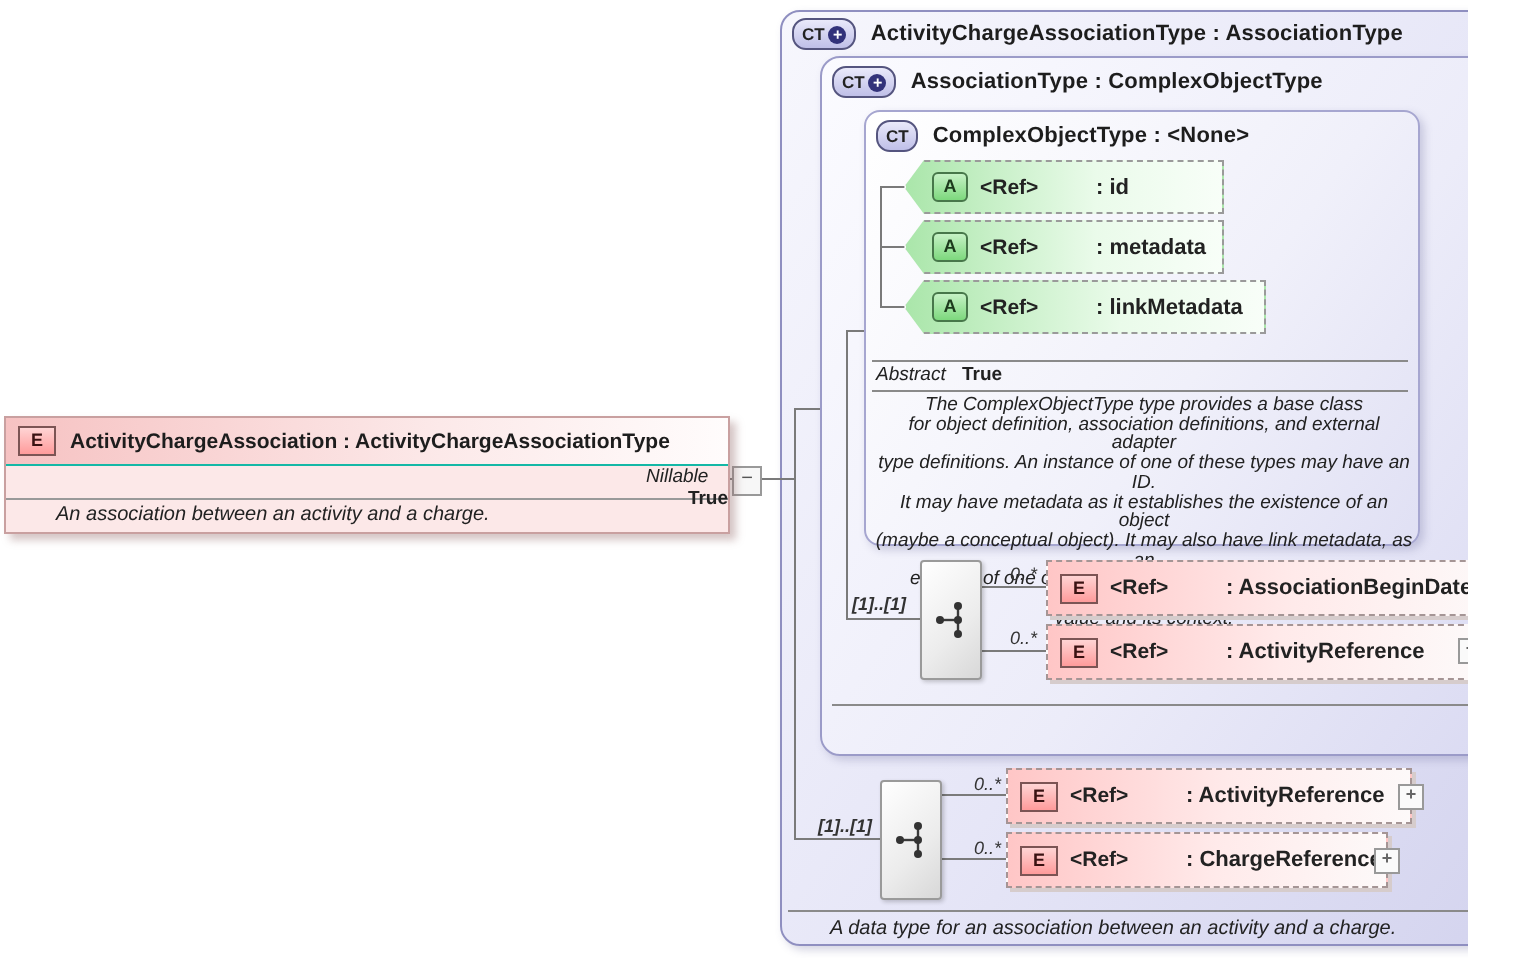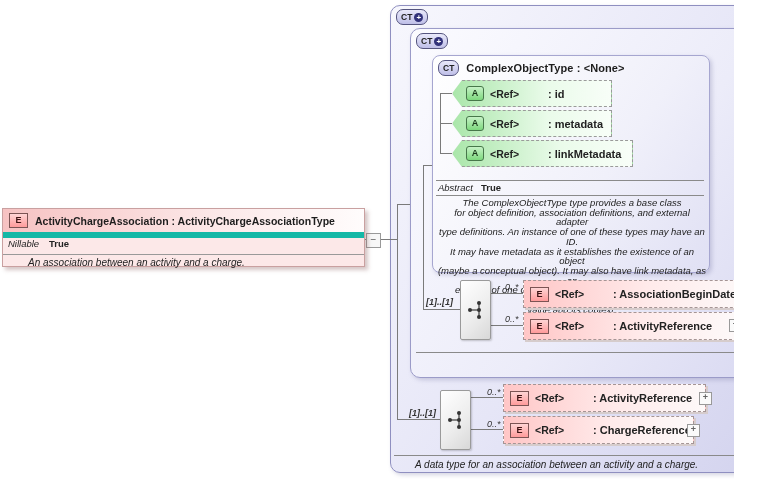--- a/index.html
+++ b/index.html
@@ -58,22 +58,22 @@
   .small-italic{font-style:italic;font-size:10px;color:#222;line-height:11px;white-space:pre-line;margin-left:20px;}
   .prop-label{font-style:italic;font-size:9.5px;color:#222;}
   .prop-value{font-weight:bold;font-size:9.5px;color:#222;}
   .ct-desc{font-style:italic;font-size:9.5px;line-height:9.7px;color:#222;white-space:pre-line;text-align:center;}
 
   
   .left-box{border:1px solid #c9a0a0;background:#fce8e8;box-shadow:3px 3px 4px rgba(150,110,110,.4);}
   .lb-header{height:23px;display:flex;align-items:center;gap:7px;padding-left:6px;
         background:linear-gradient(to right,#f6c2c2 0%,#fce9e9 60%,#fffcfc 100%);}
   .lb-header .title{font-weight:bold;font-size:10.5px;color:#1d1d1d;white-space:nowrap;}
-  .lb-row{height:16px;display:flex;align-items:flex-start;padding-left:5px;
-        border-top:6px solid #14b8a6;border-bottom:1px solid #999;}
+  .lb-row{height:16px;display:flex;align-items:flex-end;padding-left:5px;
+        border-top:1px solid #14b8a6;border-bottom:1px solid #999;flex-direction:column;}
   .lb-row .prop-label{width:41px;}
   .lb-desc{padding:2px 5px;}
 
   .minus-box{position:absolute;width:13px;height:13px;border:1px solid #999;background:#f7f7f7;
         color:#555;font-size:10px;line-height:11px;text-align:center;}
   svg{display:block;}
 </style>
 </head>
 <body>
 
@@ -81,26 +81,28 @@
 
   <div class="abs type-box" style="left:390px;top:5px;width:373px;height:468px"></div>
   <div class="abs type-box inner" style="left:410px;top:28px;width:343px;height:350px"></div>
   <div class="abs type-box innermost" style="left:432px;top:55px;width:278px;height:218px"></div>
 
   <div class="hdr" style="left:396px;top:9px;">
     <span class="ct-badge">
         <span class="ct-txt">CT</span>
         <span class="plus-circle">+</span>
       </span>
+    <span class="title">ActivityChargeAssociationType : AssociationType</span>
   </div>
   <div class="hdr" style="left:416px;top:33px;">
     <span class="ct-badge">
         <span class="ct-txt">CT</span>
         <span class="plus-circle">+</span>
       </span>
+    <span class="title">AssociationType : ComplexObjectType</span>
   </div>
   <div class="hdr" style="left:438px;top:60px;">
     <span class="ct-badge">
         <span class="ct-txt">CT</span>
       </span>
     <span class="title">ComplexObjectType : &lt;None&gt;</span>
   </div>
 
   <div class="ln" style="left:365px;top:239px;width:32px;height:1px"></div>
   <div class="ln" style="left:397px;top:204px;width:1px;height:216px"></div>

